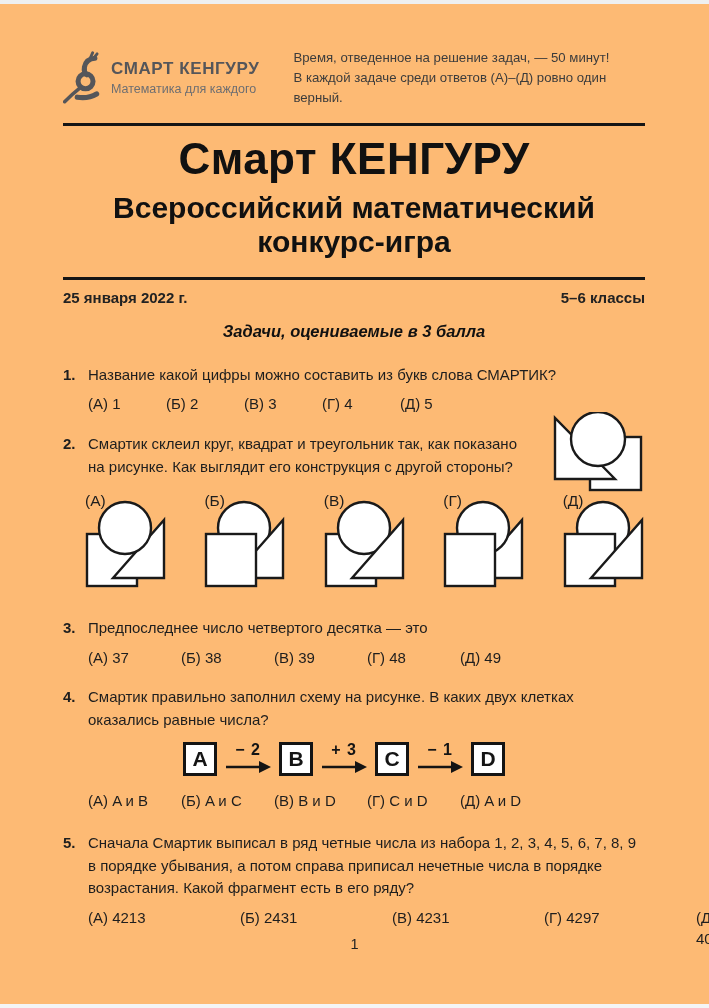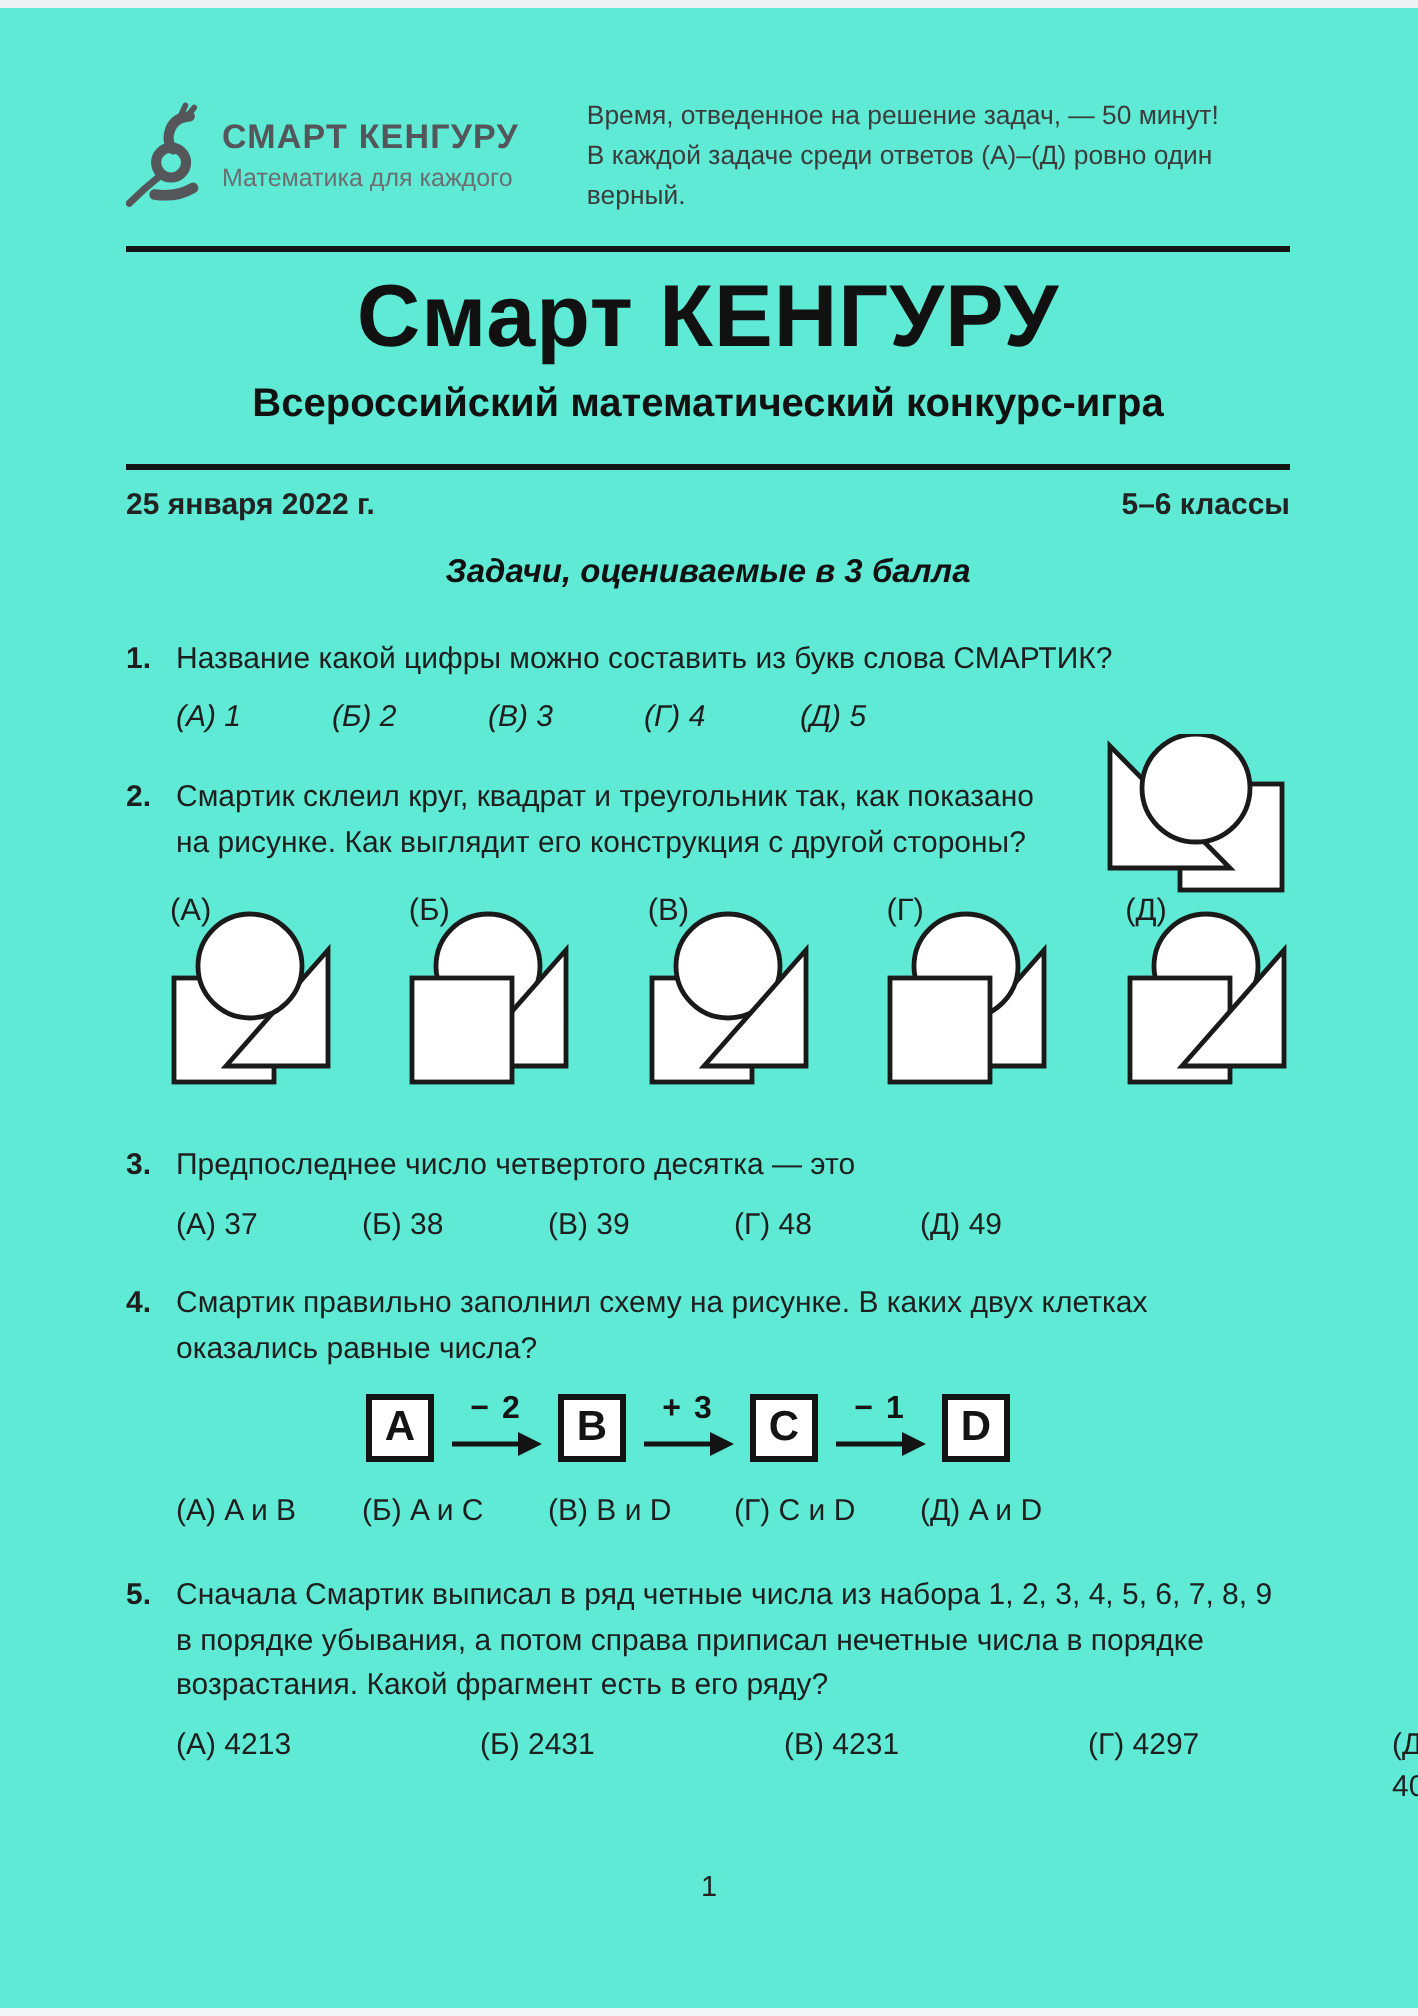--- a/index.html
+++ b/index.html
@@ -1,19 +1,19 @@
 <!DOCTYPE html>
 <html><head>
 <meta charset="utf-8">
 <style>
   * { box-sizing: border-box; margin: 0; padding: 0; }
   html, body { background: #ffffff; }
   .page {
     width: 709px; height: 1008px; position: relative;
-    background: #5eead4; overflow: hidden;
+    background: #fdba74; overflow: hidden;
     font-family: "Liberation Sans", "DejaVu Sans", sans-serif;
     color: #1e1e1e;
   }
   .edge-strip-top { position: absolute; top: 0; left: 0; right: 0; height: 4px; background: #eef0f1; }
   .edge-strip-bottom { position: absolute; bottom: 0; left: 0; right: 0; height: 4px; background: #f4f5f6; }
   .content { padding: 0 64px 0 63px; }
 
   
   .header { display: flex; align-items: center; margin-top: 48px; }
   .logo { display: flex; align-items: center; flex: none; }
@@ -21,36 +21,36 @@
   .logo-text { margin-left: 4px; }
   .logo-title { font-weight: bold; font-size: 17px; letter-spacing: 0.6px; color: #55565a; }
   .logo-sub { font-size: 12.5px; color: #6d6e71; margin-top: 3px; }
   .header-note { margin-left: 34px; font-size: 13.2px; color: #3c3c3c; line-height: 1.5; }
 
   .rule { border: none; border-top: 3px solid #151515; }
   .rule-1 { margin-top: 16px; }
   .rule-2 { margin-top: 18px; }
 
   .main-title { text-align: center; font-size: 44px; font-weight: bold; margin-top: 8px; line-height: 1.15; letter-spacing: 0.5px; color: #111; }
-  .main-subtitle { text-align: center; font-size: 20px; font-weight: bold; margin-top: 6px; color: #111; }
+  .main-subtitle { text-align: center; font-size: 30px; font-weight: bold; margin-top: 6px; color: #111; }
 
   .meta-row { display: flex; justify-content: space-between; font-weight: bold; font-size: 15px; margin-top: 9px; color: #222; }
   .section-title { text-align: center; font-weight: bold; font-style: italic; font-size: 16.5px; margin-top: 16px; color: #111; }
 
   
   .question { position: relative; }
   .q1 { margin-top: 23px; } .q2 { margin-top: 18px; } .q3 { margin-top: 28px; }
   .q4 { margin-top: 18px; } .q5 { margin-top: 20px; }
   .q-row { display: flex; }
   .q-num { flex: none; width: 25px; font-weight: bold; font-size: 15px; line-height: 1.5; }
   .q-text { flex: 1; font-size: 15px; line-height: 1.5; }
   .q-text-narrow { max-width: 430px; flex: none; }
 
   .ans-grid { display: grid; margin-left: 25px; margin-top: 7px; font-size: 15px; line-height: 1.45; }
-  .cols-78  { grid-template-columns: repeat(4, 78px) auto; font-style: italic; }
+  .cols-78  { grid-template-columns: repeat(4, 78px) auto; }
   .cols-93  { grid-template-columns: repeat(4, 93px) auto; }
   .cols-125 { grid-template-columns: repeat(4, 125px) auto; gap: 27px; }
 
   
   .q2-figure { position: absolute; top: -21px; right: -2px; width: 97px; height: 84px; }
   .shape { fill: #ffffff; stroke: #1a1a1a; stroke-width: 2.4; }
   .q2-options { display: flex; gap: 37px; margin-left: 22px; margin-top: 14px; }
   .q2-option { position: relative; width: 83px; height: 97px; }
   .opt-label { position: absolute; top: 0; left: 0; font-size: 15.5px; }
   .opt-svg { position: absolute; top: 6px; left: 0; width: 83px; height: 90px; }

